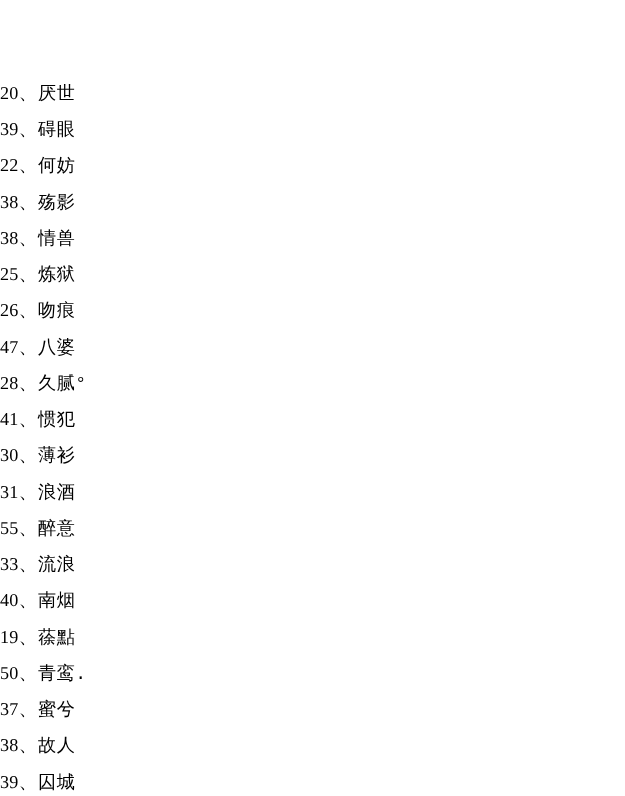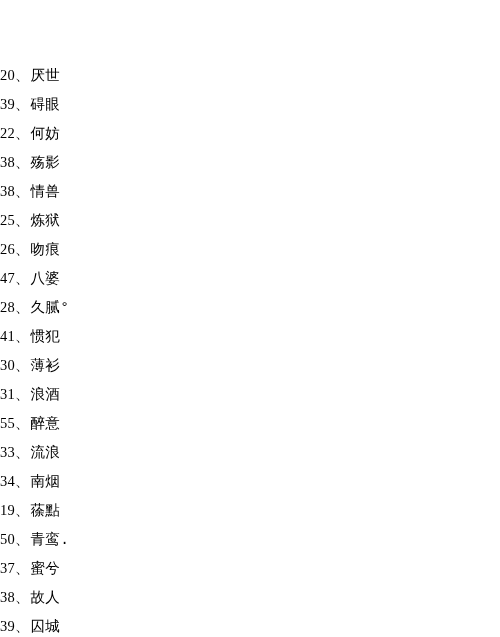--- a/index.html
+++ b/index.html
@@ -119,21 +119,21 @@
         <span class="entry-index">55</span>
         <span class="entry-sep">、</span>
         <span class="entry-text">醉意</span>
       </li>
       <li class="entry">
         <span class="entry-index">33</span>
         <span class="entry-sep">、</span>
         <span class="entry-text">流浪</span>
       </li>
       <li class="entry">
-        <span class="entry-index">34</span>
+        <span class="entry-index">40</span>
         <span class="entry-sep">、</span>
         <span class="entry-text">南烟</span>
       </li>
       <li class="entry">
         <span class="entry-index">19</span>
         <span class="entry-sep">、</span>
         <span class="entry-text">蒣點</span>
       </li>
       <li class="entry">
         <span class="entry-index">50</span>

